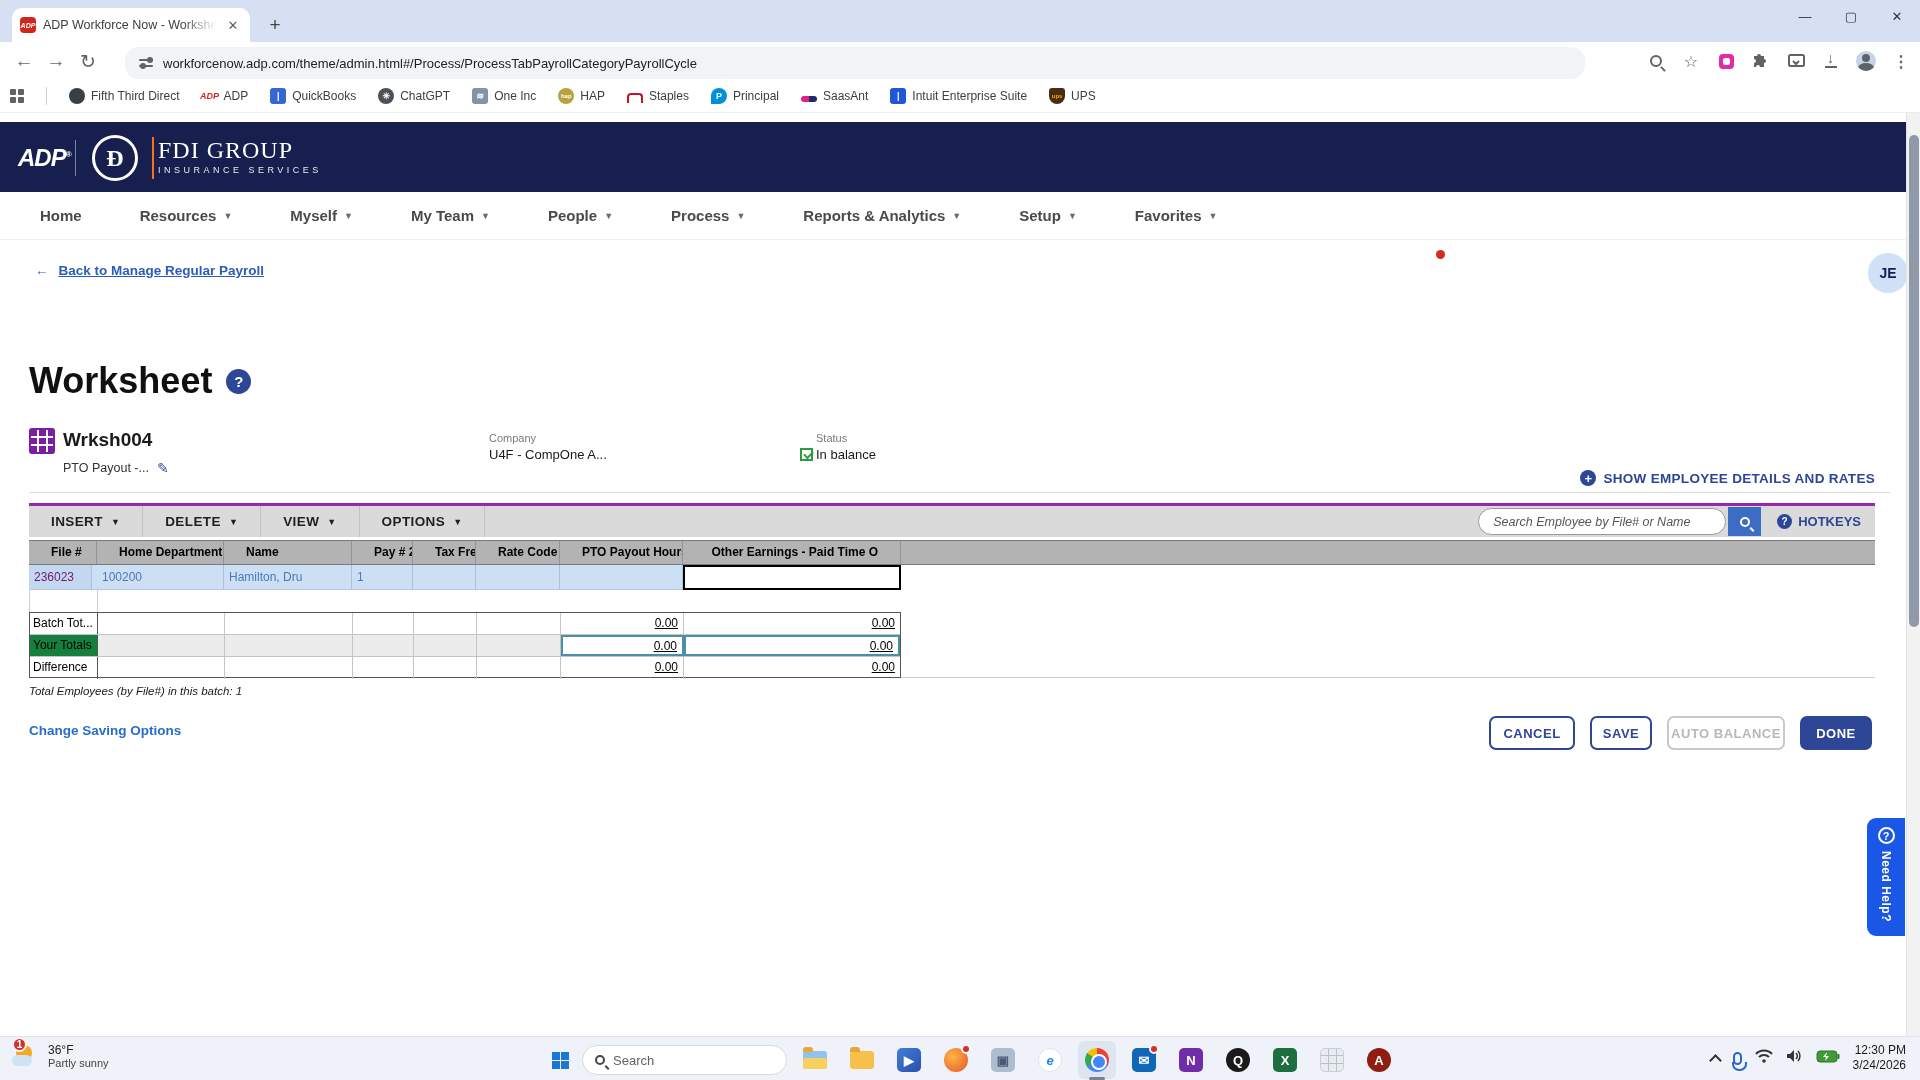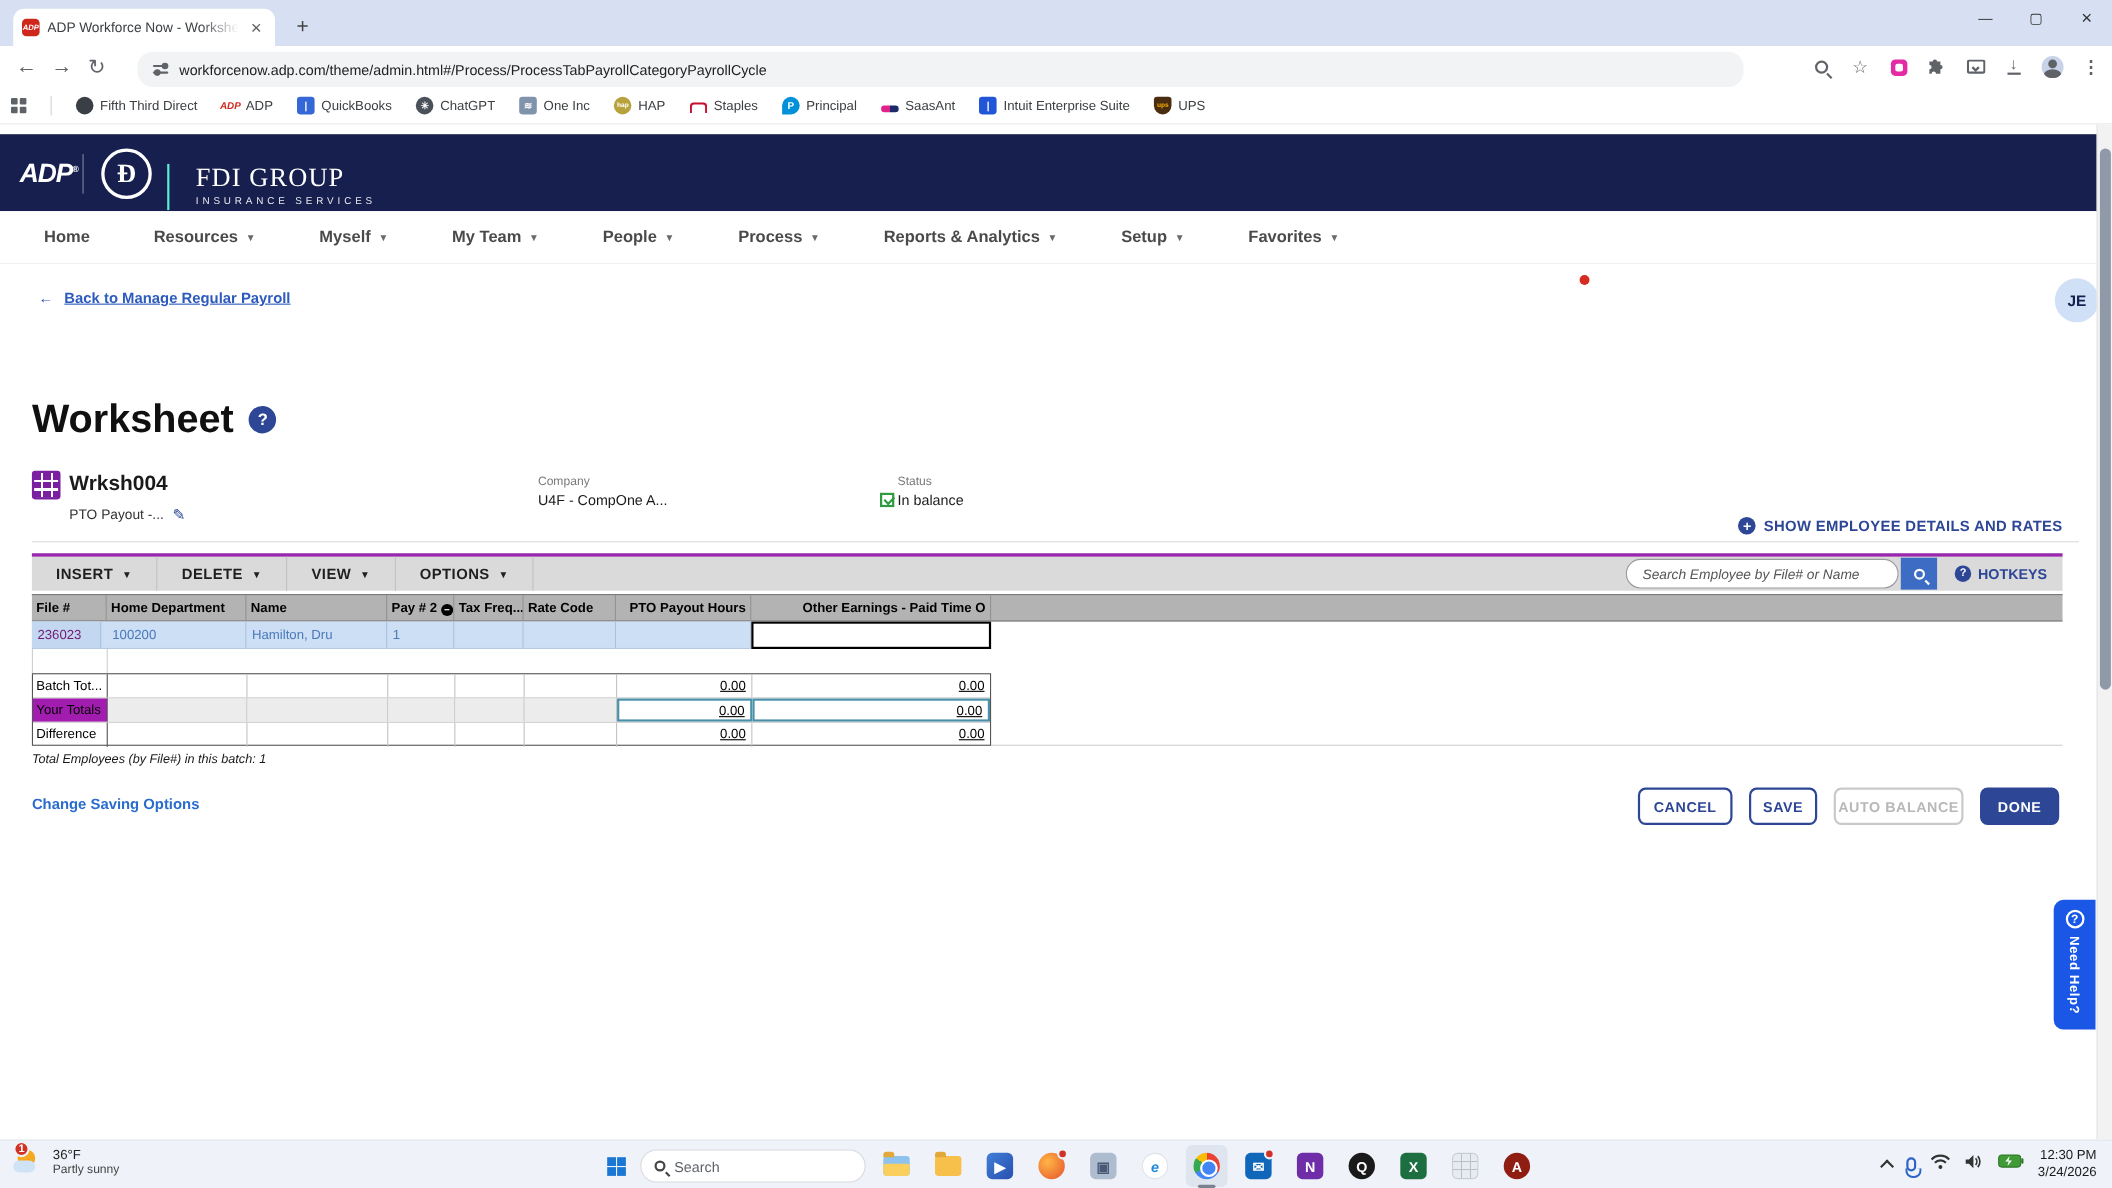--- a/index.html
+++ b/index.html
@@ -57,21 +57,21 @@
   .appsgrid span { width:6px; height:6px; background:#5f6368; border-radius:1px; }
   .bmdiv { width:1px; height:18px; background:#d0d3d8; }
   
   #adphead { left:0; top:122px; width:1920px; height:70px; background:#161f4e; color:#fff; }
   #adplogo { left:18px; top:22px; font-size:24px; font-weight:bold; font-style:italic; letter-spacing:-1px; }
   #adplogo sup { font-size:8px; }
   #hdrdiv { left:75px; top:18px; width:1px; height:36px; background:rgba(255,255,255,.45); }
   #fdicircle { left:92px; top:13px; width:46px; height:46px; border:3px solid #fff; border-radius:50%;
     display:flex; align-items:center; justify-content:center; font-size:24px; font-weight:bold;
     font-family:"Liberation Serif", serif; }
-  #brandtxt { left:152px; top:27px; border-left:2px solid #5eead4; padding-left:24px; height:42px; }
+  #brandtxt { left:152px; top:15px; border-left:2px solid #f97316; padding-left:4px; height:42px; }
   #brandtxt .t { font-family:"Liberation Serif", serif; font-size:24px; letter-spacing:1px; line-height:26px; }
   #brandtxt .s { font-size:9px; letter-spacing:3.5px; color:#e8e8ee; margin-top:2px; }
   #hdsearch { left:612px; top:135px; width:368px; height:44px; background:#fff; border-radius:22px;
     display:flex; align-items:center; padding:0 6px 0 16px; gap:10px; }
   #hdsearch input { border:0; outline:0; flex:1; font-size:15px; color:#202124; background:transparent; }
   #hdsearch input::placeholder { color:#9aa0ab; }
   .sparkle-lens { width:15px; height:15px; border:2px solid #1b2445; border-radius:50%; position:relative; flex:none; }
   .sparkle-lens:after { content:""; position:absolute; width:2px; height:7px; background:#1b2445;
     left:13px; top:12px; transform:rotate(-45deg); }
   .sparkle-lens:before { content:"+"; position:absolute; right:-6px; top:-9px; color:#1b2445; font-size:11px; font-weight:bold; }
@@ -153,21 +153,21 @@
   .lens-w:after { content:""; position:absolute; width:2px; height:5px; background:#fff; left:9px; top:8px;
     transform:rotate(-45deg); }
   #hotkeys { display:flex; align-items:center; gap:6px; color:#2d4696; font-weight:bold; font-size:13px;
     margin:0 14px 0 16px; }
   .qcirc { width:15px; height:15px; border-radius:50%; background:#2d4696; color:#fff; font-size:10px;
     font-weight:bold; display:flex; align-items:center; justify-content:center; }
   
   #gridhead { left:29px; top:540px; width:1846px; height:25px; background:#b3b3b3;
     border-top:1px solid #7a7a7a; border-bottom:1px solid #7a7a7a; }
   .hc { position:absolute; top:0; height:23px; line-height:23px; font-size:12px; font-weight:bold;
-    color:#000; padding:0 4px; border-right:1px solid #939393; white-space:nowrap; overflow:hidden; }
+    color:#000; padding:0 22px; border-right:1px solid #939393; white-space:nowrap; overflow:hidden; }
   .r { text-align:right; }
   #datarow { left:29px; top:565px; width:872px; height:25px; background:#cddff5; border-bottom:1px solid #b6c8e2; }
   .dc { position:absolute; top:0; height:24px; line-height:24px; font-size:12px; color:#4a79b8;
     padding:0 5px; border-right:1px solid #aac2e0; white-space:nowrap; overflow:hidden; }
   #selcell { position:absolute; left:654px; top:0; width:218px; height:25px; background:#fff;
     border:2px solid #000; }
   #gapline { left:29px; top:590px; width:1px; height:22px; background:#cfcfcf; }
   #gapline2 { left:97px; top:590px; width:1px; height:22px; background:#cfcfcf; }
   
   #totals { left:29px; top:612px; width:872px; height:66px; border:1px solid #555; }
@@ -542,21 +542,21 @@
     <div class="tlabel">Batch Tot...</div>
     <div class="tc" style="left:68px;width:127px"></div>
       <div class="tc" style="left:195px;width:128px"></div>
     <div class="tc" style="left:323px;width:61px"></div>
       <div class="tc" style="left:384px;width:63px"></div>
     <div class="tc" style="left:447px;width:84px"></div>
     <div class="tc tval" style="left:531px;width:123px">0.00</div>
     <div class="tc tval" style="left:654px;width:216px;border-right:0">0.00</div>
   </div>
   <div class="trow grayrow" style="top:22px">
-    <div class="tlabel" style="background:#a21caf">Your Totals</div>
+    <div class="tlabel" style="background:#15803d">Your Totals</div>
     <div class="tc" style="left:68px;width:127px"></div>
       <div class="tc" style="left:195px;width:128px"></div>
     <div class="tc" style="left:323px;width:61px"></div>
       <div class="tc" style="left:384px;width:63px"></div>
     <div class="tc" style="left:447px;width:84px"></div>
     <div class="tc tval hl" style="left:531px;width:123px">0.00</div>
     <div class="tc tval hl" style="left:654px;width:216px">0.00</div>
   </div>
   <div class="trow" style="top:44px;border-bottom:0">
     <div class="tlabel">Difference</div>

